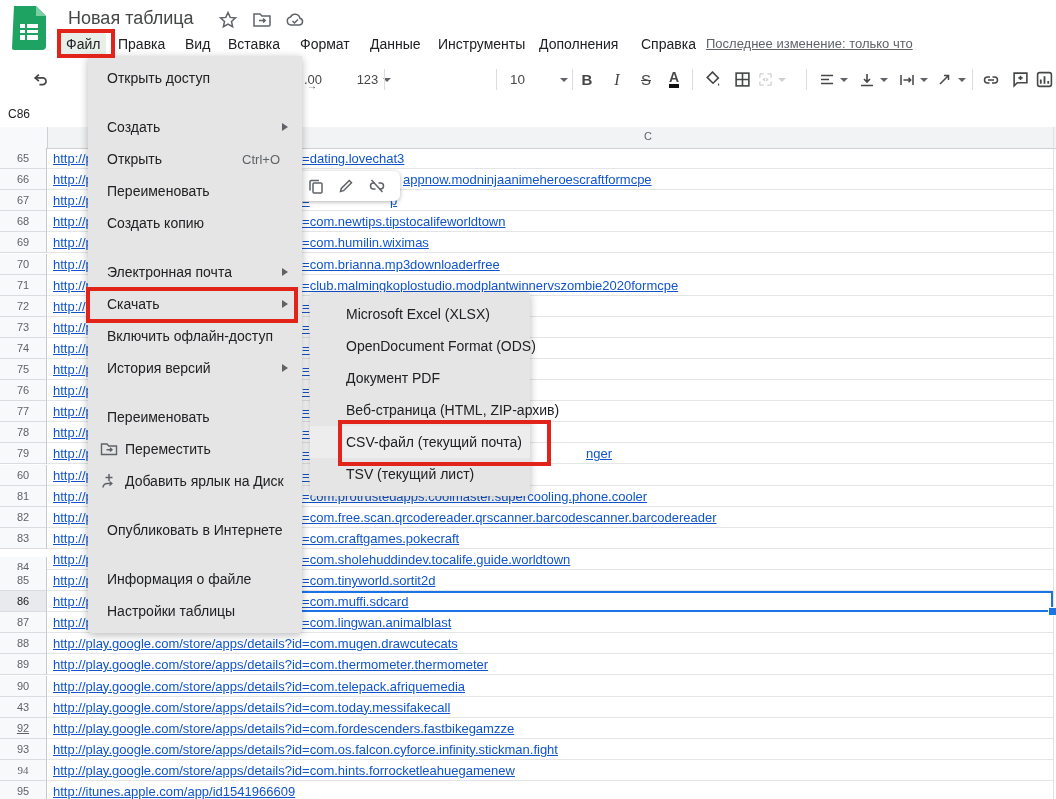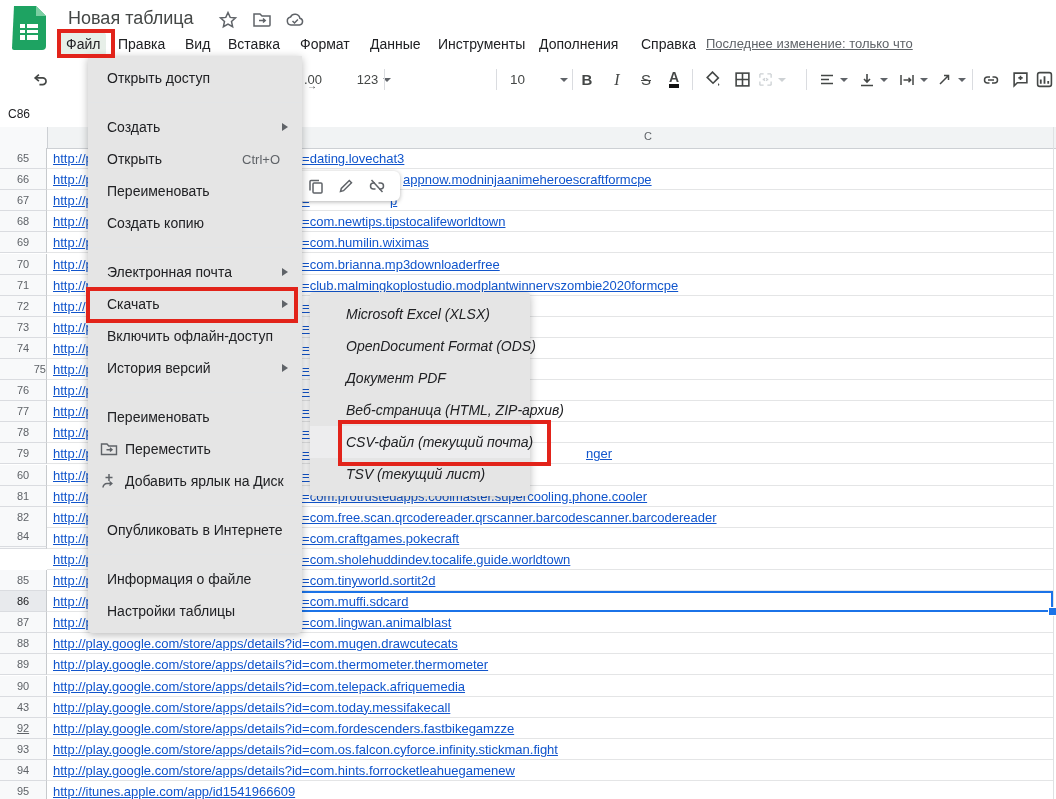--- a/index.html
+++ b/index.html
@@ -42,21 +42,21 @@
   #colC-rightline{left:1053px;top:127px;width:1px;height:672px;background:#dfe1e3;}
   
   #sel-border{left:243px;top:591px;width:810px;height:21px;border:2px solid #1b73e8;box-sizing:border-box;z-index:3;}
   #fill-handle{left:1048px;top:607px;width:7px;height:7px;background:#1b73e8;border:1px solid #fff;z-index:4;}
   
   #link-popup{left:252px;top:171px;width:148px;height:30px;background:#fff;border-radius:6px;
     box-shadow:0 1px 4px rgba(0,0,0,.3);z-index:5;display:flex;align-items:center;justify-content:flex-end;gap:14px;padding-right:14px;box-sizing:border-box;color:#5f6368;}
   
   .menu-panel{position:absolute;background:#e5e5e5;box-shadow:0 2px 8px rgba(0,0,0,.28);border-radius:0 0 4px 4px;z-index:10;padding:6px 0;box-sizing:border-box;}
   #file-menu{left:88px;top:56px;width:214px;}
-  #dl-menu{left:310px;top:292px;width:220px;border-radius:4px;z-index:12;font-style:italic;}
+  #dl-menu{left:310px;top:292px;width:220px;border-radius:4px;z-index:12;}
   .mi{height:32px;display:flex;align-items:center;font-size:14px;color:#202124;padding:0 10px 0 12px;position:relative;}
   .mi .ic{width:18px;height:18px;margin-right:7px;color:#5f6368;flex:0 0 18px;}
   .mi .noic{width:25px;flex:0 0 0px;}
   .mi .lbl{white-space:nowrap;}
   .mi .sc{margin-left:auto;color:#5f6368;font-size:13px;padding-right:12px;}
   .mi .arr{margin-left:auto;width:0;height:0;border-top:4.5px solid transparent;border-bottom:4.5px solid transparent;border-left:6px solid #5f6368;margin-right:4px;}
   .sep{height:1px;background:#e3e5e7;margin:8px 0;}
   #dl-menu .mi{padding-left:36px;}
   #dl-menu .mi.hl{background:#ededee;}
   
@@ -232,21 +232,21 @@
     <div class="rowline" style="top: 147.7px; height: 21.1px;"></div>
     <div class="rowhead" style="top: 147.7px; height: 21.1px; line-height: 21.1px;">72</div>
     <span class="urlfrag" style="left: 53px; top: 147.7px; line-height: 21.1px;">http://play.google.com/store/apps/details?id=</span>
     <div class="rowline" style="top: 168.8px; height: 21.1px;"></div>
     <div class="rowhead" style="top: 168.8px; height: 21.1px; line-height: 21.1px;">73</div>
     <span class="urlfrag" style="left: 53px; top: 168.8px; line-height: 21.1px;">http://play.google.com/store/apps/details?id=</span>
     <div class="rowline" style="top: 189.9px; height: 21.1px;"></div>
     <div class="rowhead" style="top: 189.9px; height: 21.1px; line-height: 21.1px;">74</div>
     <span class="urlfrag" style="left: 53px; top: 189.9px; line-height: 21.1px;">http://play.google.com/store/apps/details?id=</span>
     <div class="rowline" style="top: 211px; height: 21.1px;"></div>
-    <div class="rowhead" style="top: 211px; height: 21.1px; line-height: 21.1px; text-align: right;">75</div>
+    <div class="rowhead" style="top: 211px; height: 21.1px; line-height: 21.1px;">75</div>
     <span class="urlfrag" style="left: 53px; top: 211px; line-height: 21.1px;">http://play.google.com/store/apps/details?id=</span>
     <div class="rowline" style="top: 232.1px; height: 21.1px;"></div>
     <div class="rowhead" style="top: 232.1px; height: 21.1px; line-height: 21.1px;">76</div>
     <span class="urlfrag" style="left: 53px; top: 232.1px; line-height: 21.1px;">http://play.google.com/store/apps/details?id=</span>
     <div class="rowline" style="top: 253.2px; height: 21.1px;"></div>
     <div class="rowhead" style="top: 253.2px; height: 21.1px; line-height: 21.1px;">77</div>
     <span class="urlfrag" style="left: 53px; top: 253.2px; line-height: 21.1px;">http://play.google.com/store/apps/details?id=</span>
     <div class="rowline" style="top: 274.3px; height: 21.1px;"></div>
     <div class="rowhead" style="top: 274.3px; height: 21.1px; line-height: 21.1px;">78</div>
     <span class="urlfrag" style="left: 53px; top: 274.3px; line-height: 21.1px;">http://play.google.com/store/apps/details?id=</span>
@@ -260,21 +260,21 @@
     <div class="rowline" style="top: 337.6px; height: 21.1px;"></div>
     <div class="rowhead" style="top: 337.6px; height: 21.1px; line-height: 21.1px;">81</div>
     <span class="urlfrag" style="left: 53px; top: 337.6px; line-height: 21.1px;">http://play.google.com/store/apps/details?id=com.protrustedapps.coolmaster.supercooling.phone.cooler</span>
     <div class="rowline" style="top: 358.7px; height: 21.1px;"></div>
     <div class="rowhead" style="top: 358.7px; height: 21.1px; line-height: 21.1px;">82</div>
     <span class="urlfrag" style="left: 53px; top: 358.7px; line-height: 21.1px;">http://play.google.com/store/apps/details?id=com.free.scan.qrcodereader.qrscanner.barcodescanner.barcodereader</span>
     <div class="rowline" style="top: 379.8px; height: 21.1px;"></div>
     <div class="rowhead" style="top: 379.8px; height: 21.1px; line-height: 21.1px;">83</div>
     <span class="urlfrag" style="left: 53px; top: 379.8px; line-height: 21.1px;">http://play.google.com/store/apps/details?id=com.craftgames.pokecraft</span>
     <div class="rowline" style="top: 400.9px; height: 21.1px;"></div>
-    <div class="rowhead" style="top: 378px; height: 21.1px; line-height: 21.1px; text-align: center;">84</div>
+    <div class="rowhead" style="top: 409px; height: 21.1px; line-height: 21.1px; text-align: center;">84</div>
     <span class="urlfrag" style="left: 53px; top: 400.9px; line-height: 21.1px;">http://play.google.com/store/apps/details?id=com.sholehuddindev.tocalife.guide.worldtown</span>
     <div class="rowline" style="top: 422px; height: 21.1px;"></div>
     <div class="rowhead" style="top: 422px; height: 21.1px; line-height: 21.1px;">85</div>
     <span class="urlfrag" style="left: 53px; top: 422px; line-height: 21.1px;">http://play.google.com/store/apps/details?id=com.tinyworld.sortit2d</span>
     <div class="rowline" style="top: 443.1px; height: 21.1px;"></div>
     <div class="rowhead sel" style="top: 443.1px; height: 21.1px; line-height: 21.1px;">86</div>
     <span class="urlfrag" style="left: 53px; top: 443.1px; line-height: 21.1px;">http://play.google.com/store/apps/details?id=com.muffi.sdcard</span>
     <div class="rowline" style="top: 464.2px; height: 21.1px;"></div>
     <div class="rowhead" style="top: 464.2px; height: 21.1px; line-height: 21.1px;">87</div>
     <span class="urlfrag" style="left: 53px; top: 464.2px; line-height: 21.1px;">http://play.google.com/store/apps/details?id=com.lingwan.animalblast</span>
@@ -290,21 +290,21 @@
     <div class="rowline" style="top: 548.6px; height: 21.1px;"></div>
     <div class="rowhead" style="top: 548.6px; height: 21.1px; line-height: 21.1px;">43</div>
     <span class="urlfrag" style="left: 53px; top: 548.6px; line-height: 21.1px;">http://play.google.com/store/apps/details?id=com.today.messifakecall</span>
     <div class="rowline" style="top: 569.7px; height: 21.1px;"></div>
     <div class="rowhead" style="top: 569.7px; height: 21.1px; line-height: 21.1px; text-decoration: underline;">92</div>
     <span class="urlfrag" style="left: 53px; top: 569.7px; line-height: 21.1px;">http://play.google.com/store/apps/details?id=com.fordescenders.fastbikegamzze</span>
     <div class="rowline" style="top: 590.8px; height: 21.1px;"></div>
     <div class="rowhead" style="top: 590.8px; height: 21.1px; line-height: 21.1px;">93</div>
     <span class="urlfrag" style="left: 53px; top: 590.8px; line-height: 21.1px;">http://play.google.com/store/apps/details?id=com.os.falcon.cyforce.infinity.stickman.fight</span>
     <div class="rowline" style="top: 611.9px; height: 21.1px;"></div>
-    <div class="rowhead" style="top: 611.9px; height: 21.1px; line-height: 21.1px;">94</div>
+    <div class="rowhead" style="top: 611.9px; height: 21.1px; line-height: 21.1px; font-family: Liberation Serif, serif;">94</div>
     <span class="urlfrag" style="left: 53px; top: 611.9px; line-height: 21.1px;">http://play.google.com/store/apps/details?id=com.hints.forrocketleahuegamenew</span>
     <div class="rowline" style="top: 633px; height: 21.1px;"></div>
     <div class="rowhead" style="top: 633px; height: 21.1px; line-height: 21.1px;">95</div>
     <span class="urlfrag" style="left: 53px; top: 633px; line-height: 21.1px;">http://itunes.apple.com/app/id1541966609</span>
   </div>
 <div id="colC-rightline" class="abs"></div>
 <div id="sel-border" class="abs"></div>
 <div id="fill-handle" class="abs"></div>
 
 <div id="link-popup" class="abs">

